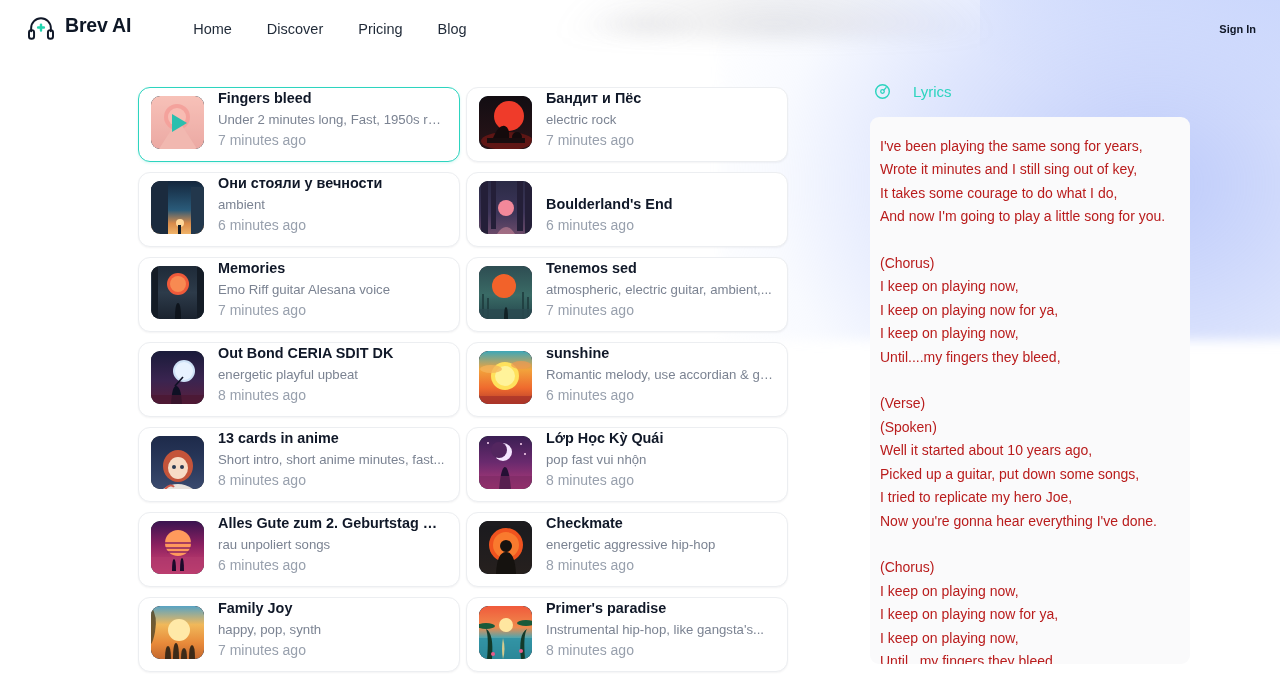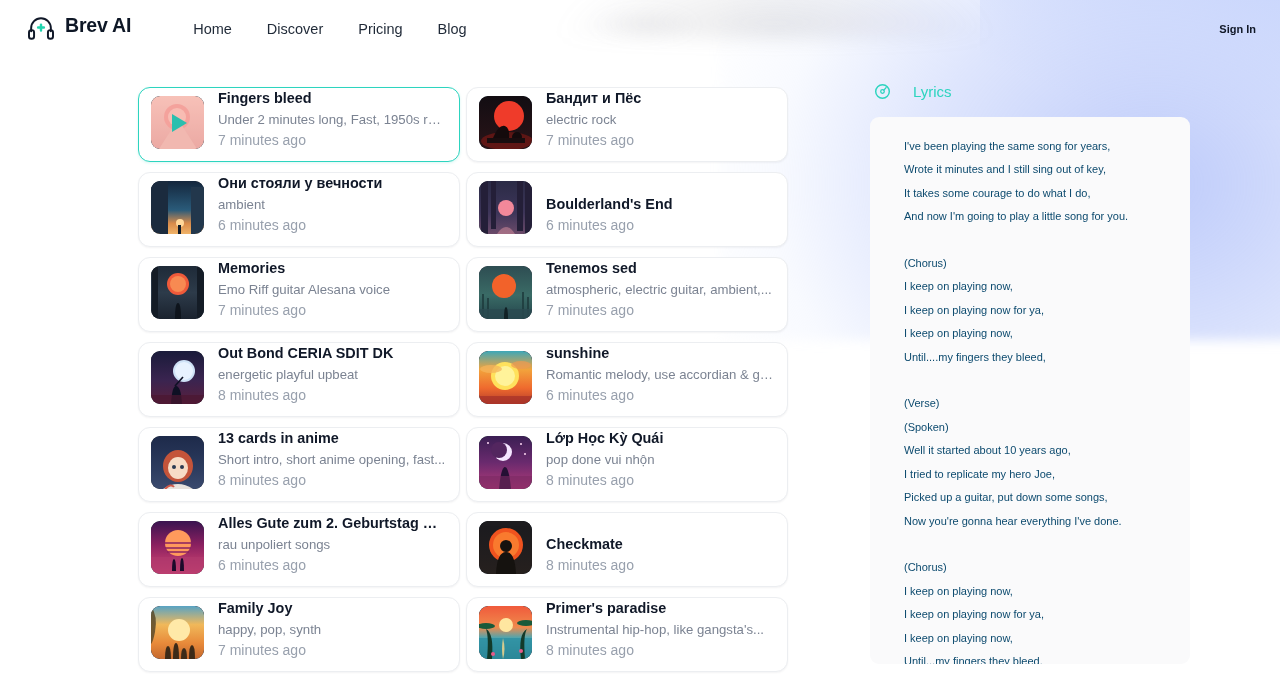--- a/index.html
+++ b/index.html
@@ -154,26 +154,25 @@
     font-size: 15px; color: #2dd4bf; font-weight: 400;
   }
   .lyrics-box {
     background: #fafafb;
     border-radius: 9px;
     padding: 18px 18px 20px 10px;
     height: 547px;
     overflow: hidden;
   }
   .lyrics-line {
-    font-size: 11px;
-    color: #0c4a6e;
+    font-size: 14px;
+    color: #b91c1c;
     line-height: 23.4px;
     white-space: pre-wrap;
     min-height: 23.4px;
-    margin-left: 24px;
   }
 </style>
 </head>
 <body>
 
 <div class="bg-layer">
   <div class="bg-topright"></div>
   <div class="bg-topright2"></div>
   <div class="bg-topcenter"></div>
   <div class="bg-topcenter2"></div>
@@ -418,21 +417,21 @@
             <ellipse cx="27" cy="30" rx="15" ry="16" fill="#c4543a"></ellipse>
               <ellipse cx="27" cy="32" rx="10" ry="11" fill="#f7dcc6"></ellipse>
               <circle cx="23" cy="31" r="2" fill="#2b3a52"></circle>
             <circle cx="31" cy="31" r="2" fill="#2b3a52"></circle>
               <path d="M12 53 q15-10 30 0z" fill="#e8e2dc"></path>
               <path d="M14 53 q6-6 9-2" stroke="#d05a4a" stroke-width="2" fill="none"></path>
           </svg>
         </div>
         <div class="card-text">
           <div class="card-title">13 cards in anime</div>
-          <div class="card-desc">Short intro, short anime opening, fast...</div>
+          <div class="card-desc">Short intro, short anime minutes, fast...</div>
           <div class="card-time">8 minutes ago</div>
         </div>
       </div>
       <div class="card">
         <div class="thumb">
           <svg viewBox="0 0 53 53" width="53" height="53">
             <defs>
               <linearGradient id="art9" x1="0" y1="0" x2="0" y2="1">
                 <stop offset="0" stop-color="#3b1f54"></stop>
                 <stop offset="0.5" stop-color="#6a2a6e"></stop>
@@ -446,21 +445,21 @@
               <rect x="0" y="40" width="53" height="13" fill="#7a2a62" opacity=".6"></rect>
               <g fill="#ffd9f4">
               <circle cx="42" cy="8" r="1"></circle>
               <circle cx="46" cy="18" r="1"></circle>
               <circle cx="9" cy="7" r="1"></circle>
             </g>
           </svg>
         </div>
         <div class="card-text">
           <div class="card-title">Lớp Học Kỳ Quái</div>
-          <div class="card-desc">pop done vui nhộn</div>
+          <div class="card-desc">pop fast vui nhộn</div>
           <div class="card-time">8 minutes ago</div>
         </div>
       </div>
       <div class="card">
         <div class="thumb">
           <svg viewBox="0 0 53 53" width="53" height="53">
             <defs>
               <linearGradient id="art10" x1="0" y1="0" x2="0" y2="1">
                 <stop offset="0" stop-color="#3a1450"></stop>
                 <stop offset="0.45" stop-color="#8a2060"></stop>
@@ -497,20 +496,21 @@
           <rect width="53" height="53" fill="url(#art11)"></rect>
             <circle cx="27" cy="24" r="17" fill="#f0531f"></circle>
             <circle cx="27" cy="24" r="13" fill="#f97a2e"></circle>
               <path d="M17 53 q1-22 10-22 q9 0 10 22z" fill="#15120f"></path>
               <circle cx="27" cy="25" r="6" fill="#15120f"></circle>
               <rect x="0" y="0" width="53" height="5" fill="#1d1c1f"></rect>
           </svg>
         </div>
         <div class="card-text">
           <div class="card-title">Checkmate</div>
+          <div class="card-desc">energetic aggressive hip-hop</div>
           <div class="card-time">8 minutes ago</div>
         </div>
       </div>
       <div class="card">
         <div class="thumb">
           <svg viewBox="0 0 53 53" width="53" height="53">
             <defs>
               <linearGradient id="art12" x1="0" y1="0" x2="0" y2="1">
                 <stop offset="0" stop-color="#58a3c4"></stop>
                 <stop offset="0.35" stop-color="#f0b85a"></stop>
@@ -591,22 +591,22 @@
         <div class="lyrics-line">&nbsp;</div>
         <div class="lyrics-line">(Chorus)</div>
         <div class="lyrics-line">I keep on playing now,</div>
         <div class="lyrics-line">I keep on playing now for ya,</div>
         <div class="lyrics-line">I keep on playing now,</div>
         <div class="lyrics-line">Until....my fingers they bleed,</div>
         <div class="lyrics-line">&nbsp;</div>
         <div class="lyrics-line">(Verse)</div>
         <div class="lyrics-line">(Spoken)</div>
         <div class="lyrics-line">Well it started about 10 years ago,</div>
+        <div class="lyrics-line">Picked up a guitar, put down some songs,</div>
         <div class="lyrics-line">I tried to replicate my hero Joe,</div>
-        <div class="lyrics-line">Picked up a guitar, put down some songs,</div>
         <div class="lyrics-line">Now you're gonna hear everything I've done.</div>
         <div class="lyrics-line">&nbsp;</div>
         <div class="lyrics-line">(Chorus)</div>
         <div class="lyrics-line">I keep on playing now,</div>
         <div class="lyrics-line">I keep on playing now for ya,</div>
         <div class="lyrics-line">I keep on playing now,</div>
         <div class="lyrics-line">Until...my fingers they bleed.</div>
       </div>
   </div>
 </div>

